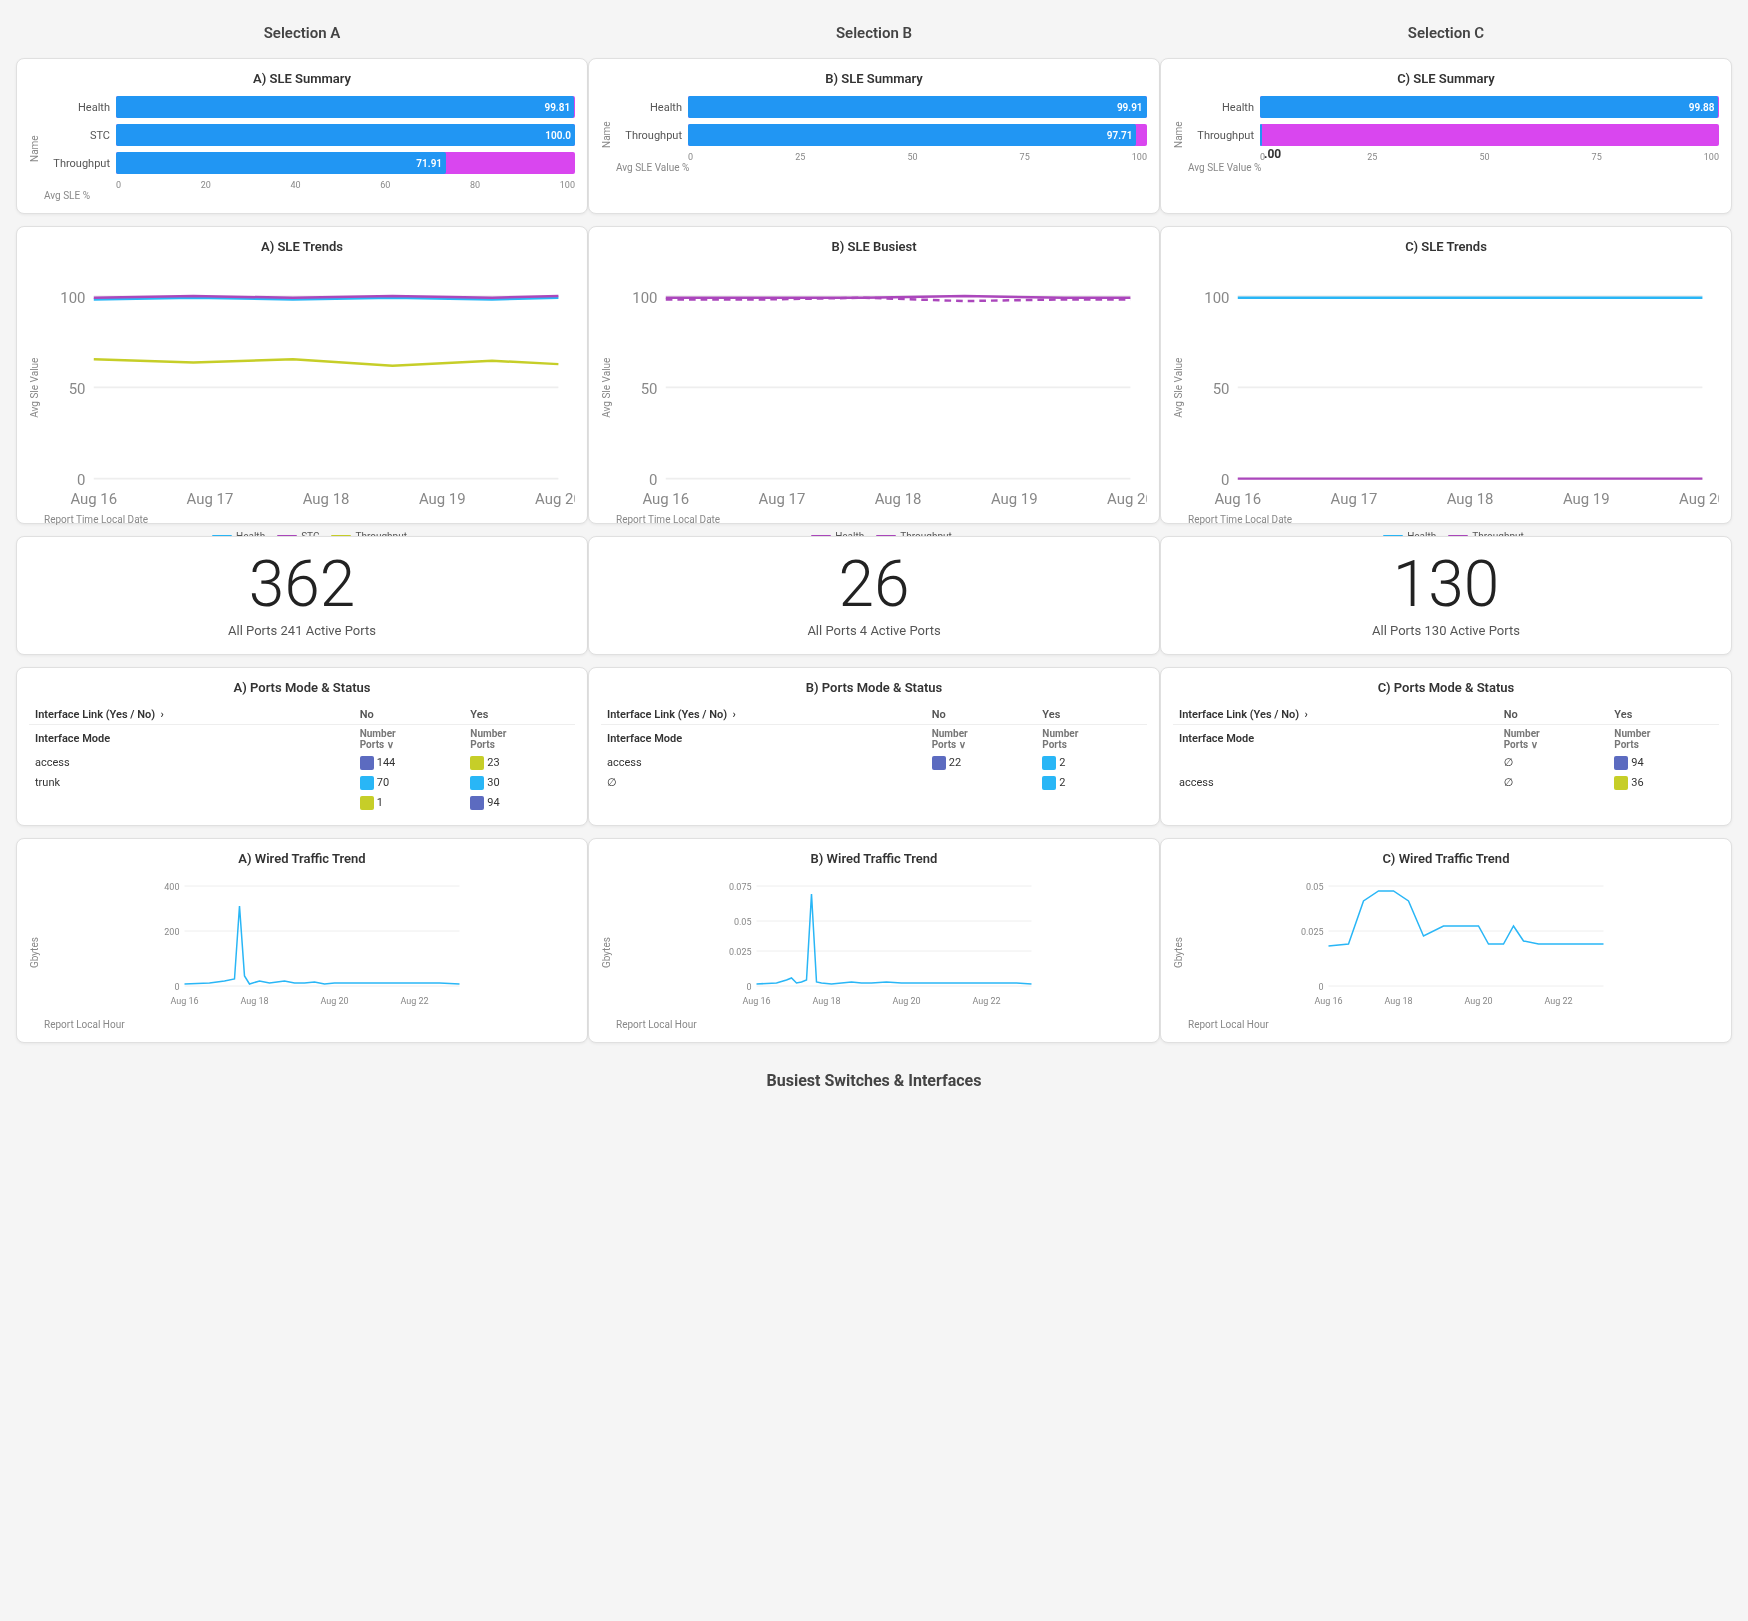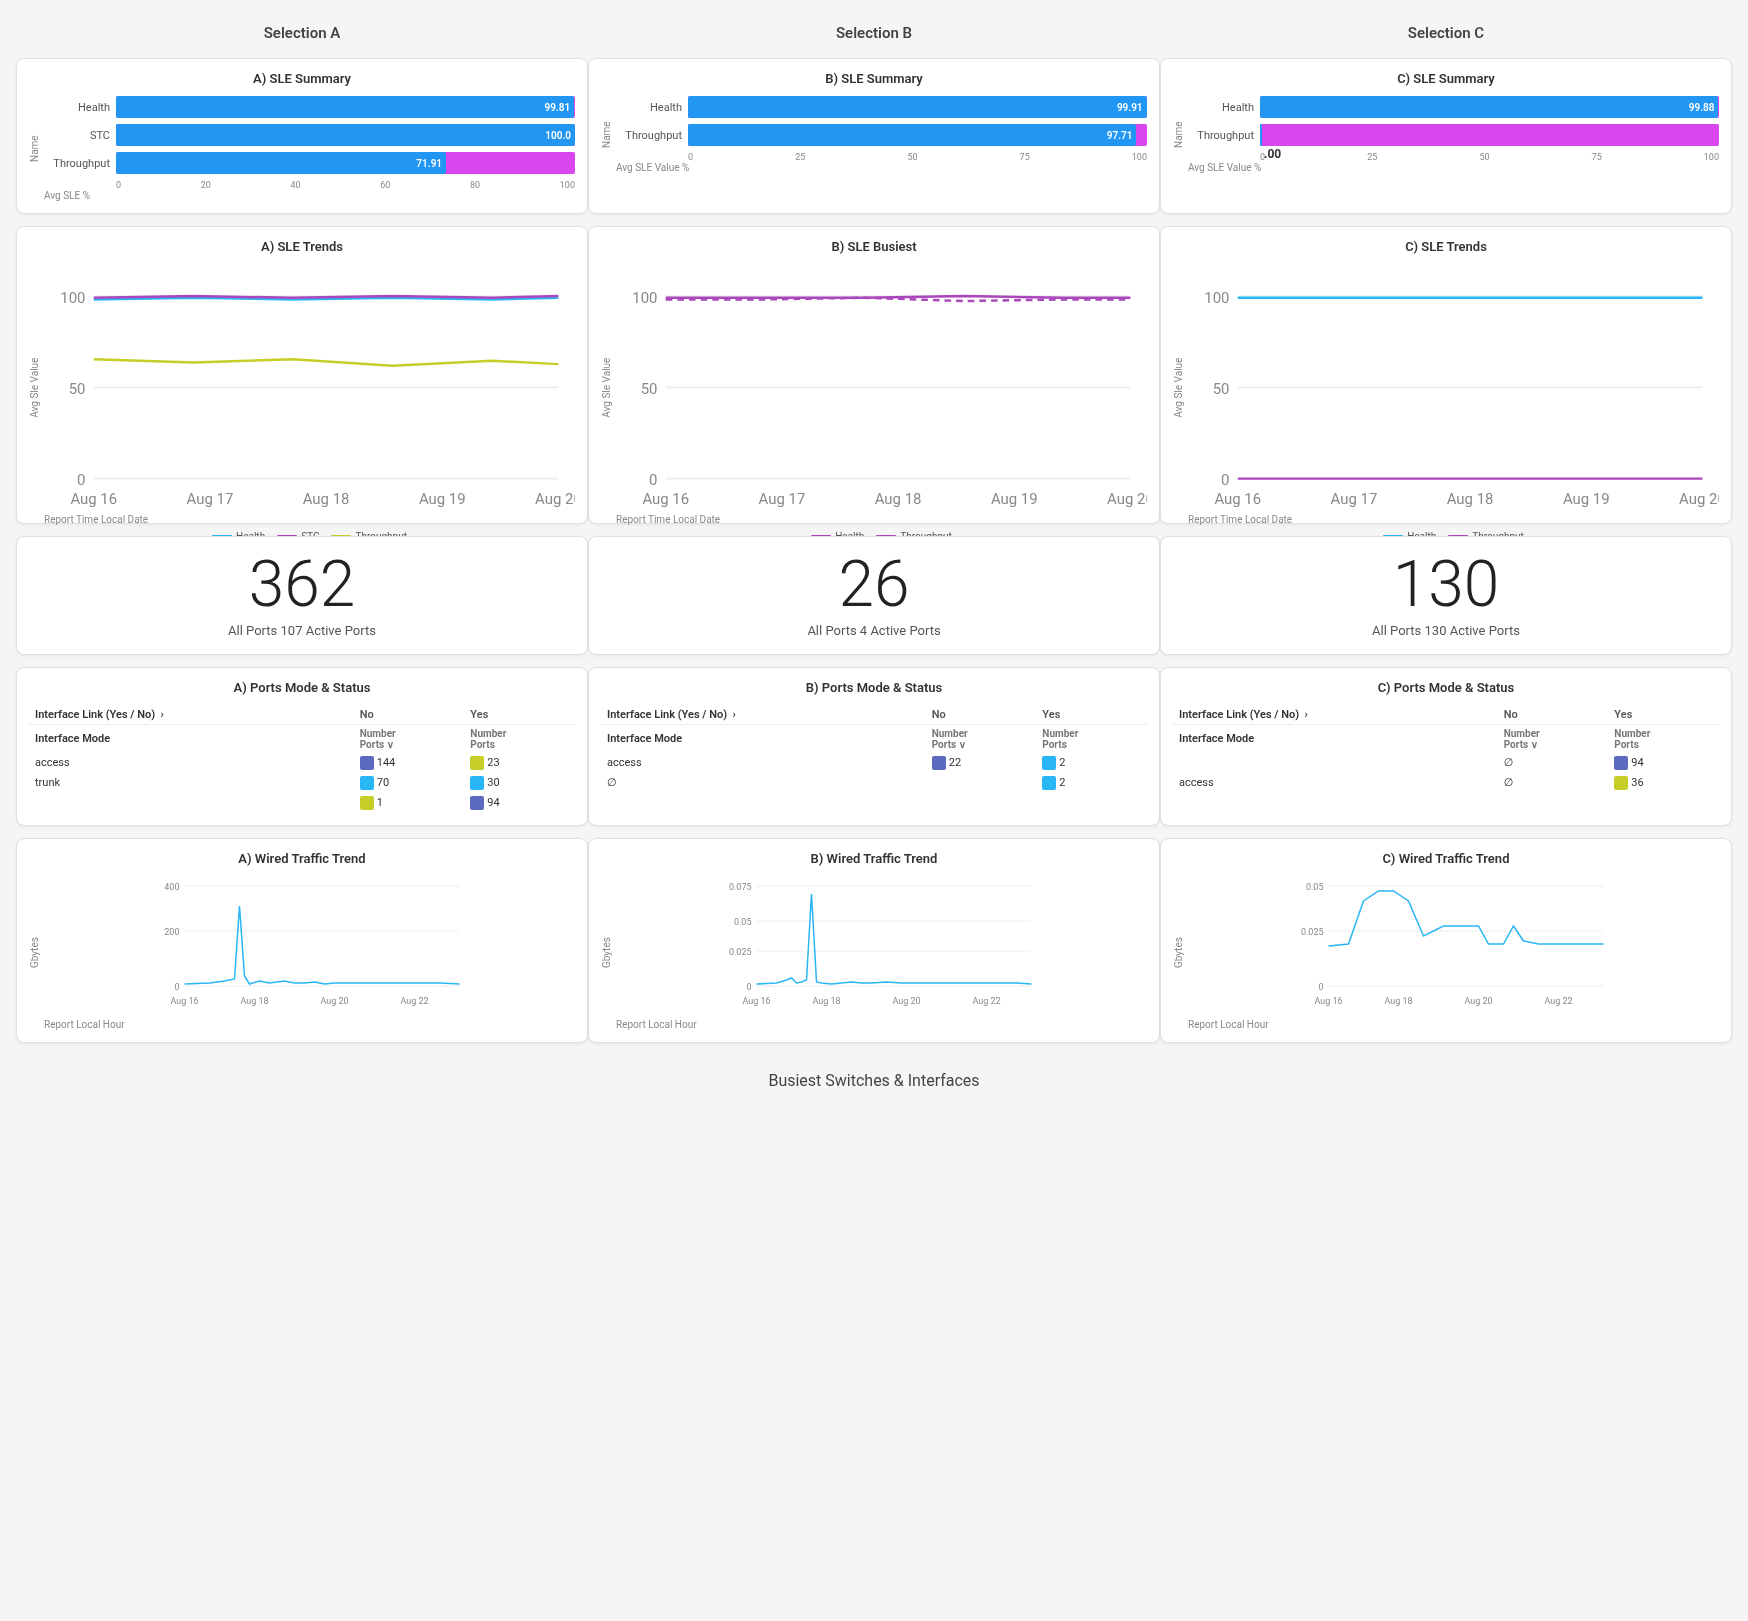--- a/index.html
+++ b/index.html
@@ -158,21 +158,21 @@
       margin-right: 3px;
     }
     .sub-header {
       font-size: 10px;
       color: #777;
     }
     
     .footer-title {
       text-align: center;
       font-size: 16px;
-      font-weight: 400;
+      font-weight: 700;
       color: #444;
       padding: 16px 0 8px;
     }
     .row-gap { margin-bottom: 12px; }
     .sle-x-ticks {
       display: flex;
       justify-content: space-between;
       font-size: 9px;
       color: #888;
       padding-left: 72px;
@@ -420,21 +420,21 @@
             </div>
           </div>
         </div>
       </div>
     </div>
   </div>
 
   <div class="grid-3 row-gap">
     <div class="card big-number-card">
       <div class="big-number">362</div>
-      <div class="big-number-sub">All Ports 107 Active Ports</div>
+      <div class="big-number-sub">All Ports 241 Active Ports</div>
     </div>
     <div class="card big-number-card">
       <div class="big-number">26</div>
       <div class="big-number-sub">All Ports 4 Active Ports</div>
     </div>
     <div class="card big-number-card">
       <div class="big-number">130</div>
       <div class="big-number-sub">All Ports 130 Active Ports</div>
     </div>
   </div>

